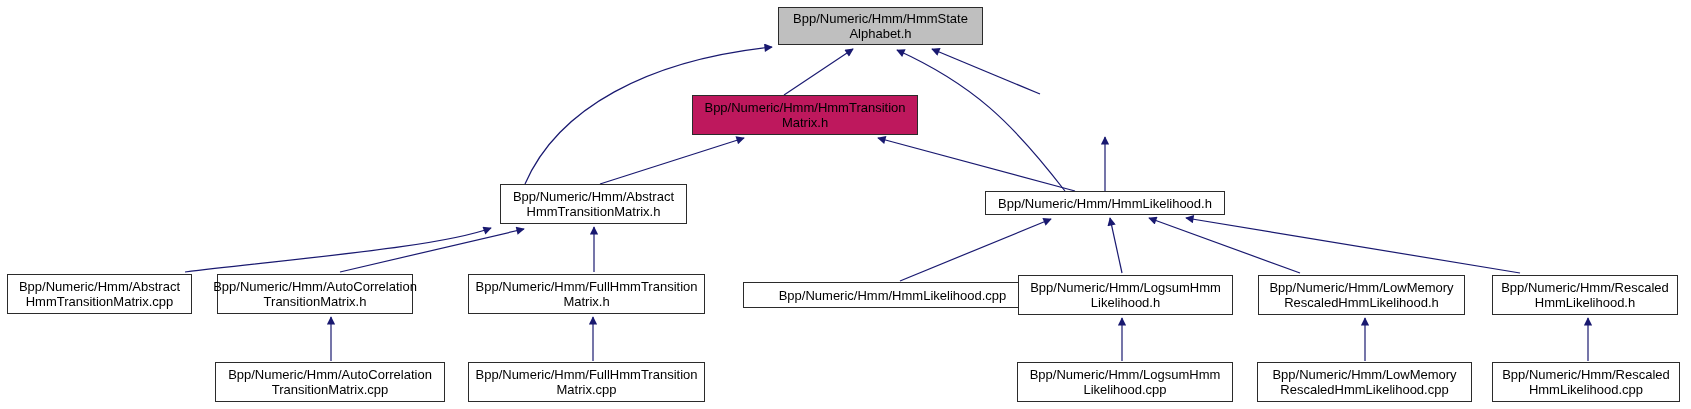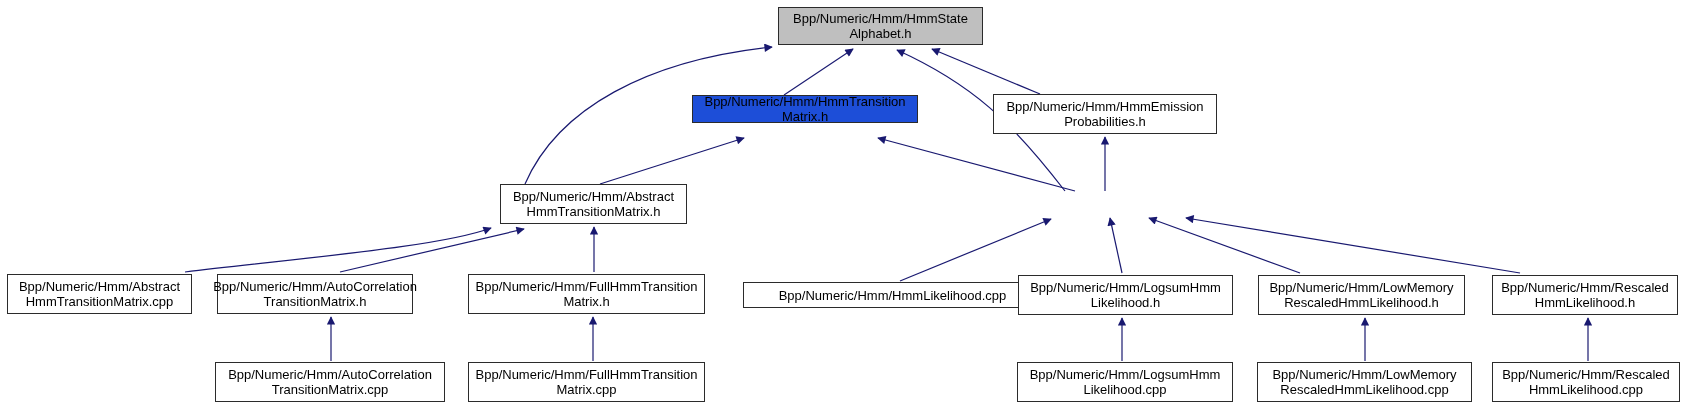--- a/index.html
+++ b/index.html
@@ -60,26 +60,25 @@
       <path d="M 1520 273 L 1186 218" class="edge" stroke="#191970" marker-end="url(#arrow)"></path>
       <path d="M 331 361 L 331 317" class="edge" stroke="#191970" marker-end="url(#arrow)"></path>
       <path d="M 593 361 L 593 317" class="edge" stroke="#191970" marker-end="url(#arrow)"></path>
       <path d="M 1122 361 L 1122 318" class="edge" stroke="#191970" marker-end="url(#arrow)"></path>
       <path d="M 1365 361 L 1365 318" class="edge" stroke="#191970" marker-end="url(#arrow)"></path>
       <path d="M 1588 361 L 1588 318" class="edge" stroke="#191970" marker-end="url(#arrow)"></path>
     </svg>
 
 <div class="node highlight" style="left: 778px; top: 7px; width: 205px; height: 38px; border-color: rgb(43, 43, 43); background: rgb(191, 191, 191); color: rgb(0, 0, 0);">Bpp/Numeric/Hmm/HmmState
 Alphabet.h</div>
-    <div class="node" style="left: 692px; top: 95px; width: 226px; height: 28px; border-color: rgb(43, 43, 43); background: #1d4ed8; color: rgb(0, 0, 0);">Bpp/Numeric/Hmm/HmmTransition
+    <div class="node" style="left: 692px; top: 95px; width: 226px; height: 40px; border-color: rgb(43, 43, 43); background: #be185d; color: rgb(0, 0, 0);">Bpp/Numeric/Hmm/HmmTransition
 Matrix.h</div>
-    <div class="node" style="left: 993px; top: 94px; width: 224px; height: 40px; border-color: rgb(43, 43, 43); background: rgb(255, 255, 255); color: rgb(0, 0, 0);">Bpp/Numeric/Hmm/HmmEmission
-Probabilities.h</div>
     <div class="node" style="left: 500px; top: 184px; width: 187px; height: 40px; border-color: rgb(43, 43, 43); background: rgb(255, 255, 255); color: rgb(0, 0, 0);">Bpp/Numeric/Hmm/Abstract
 HmmTransitionMatrix.h</div>
+    <div class="node" style="left: 985px; top: 191px; width: 240px; height: 24px; border-color: rgb(43, 43, 43); background: rgb(255, 255, 255); color: rgb(0, 0, 0);">Bpp/Numeric/Hmm/HmmLikelihood.h</div>
     <div class="node" style="left: 7px; top: 274px; width: 185px; height: 40px; border-color: rgb(43, 43, 43); background: rgb(255, 255, 255); color: rgb(0, 0, 0);">Bpp/Numeric/Hmm/Abstract
 HmmTransitionMatrix.cpp</div>
     <div class="node" style="left: 217px; top: 274px; width: 196px; height: 40px; border-color: rgb(43, 43, 43); background: rgb(255, 255, 255); color: rgb(0, 0, 0);">Bpp/Numeric/Hmm/AutoCorrelation
 TransitionMatrix.h</div>
     <div class="node" style="left: 468px; top: 274px; width: 237px; height: 40px; border-color: rgb(43, 43, 43); background: rgb(255, 255, 255); color: rgb(0, 0, 0);">Bpp/Numeric/Hmm/FullHmmTransition
 Matrix.h</div>
     <div class="node" style="left: 743px; top: 282px; width: 299px; height: 26px; border-color: rgb(43, 43, 43); background: rgb(255, 255, 255); color: rgb(0, 0, 0);">Bpp/Numeric/Hmm/HmmLikelihood.cpp</div>
     <div class="node" style="left: 1018px; top: 275px; width: 215px; height: 40px; border-color: rgb(43, 43, 43); background: rgb(255, 255, 255); color: rgb(0, 0, 0);">Bpp/Numeric/Hmm/LogsumHmm
 Likelihood.h</div>
     <div class="node" style="left: 1258px; top: 275px; width: 207px; height: 40px; border-color: rgb(43, 43, 43); background: rgb(255, 255, 255); color: rgb(0, 0, 0);">Bpp/Numeric/Hmm/LowMemory

